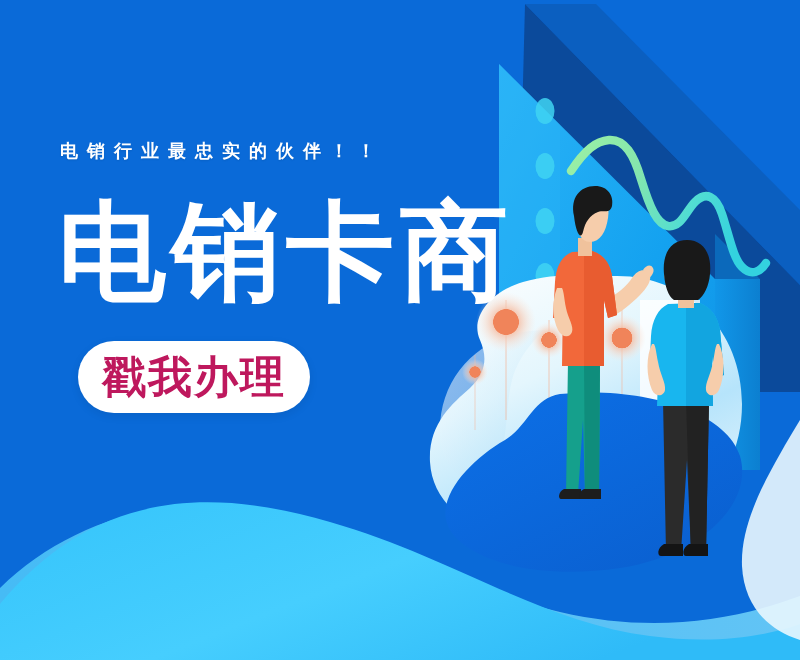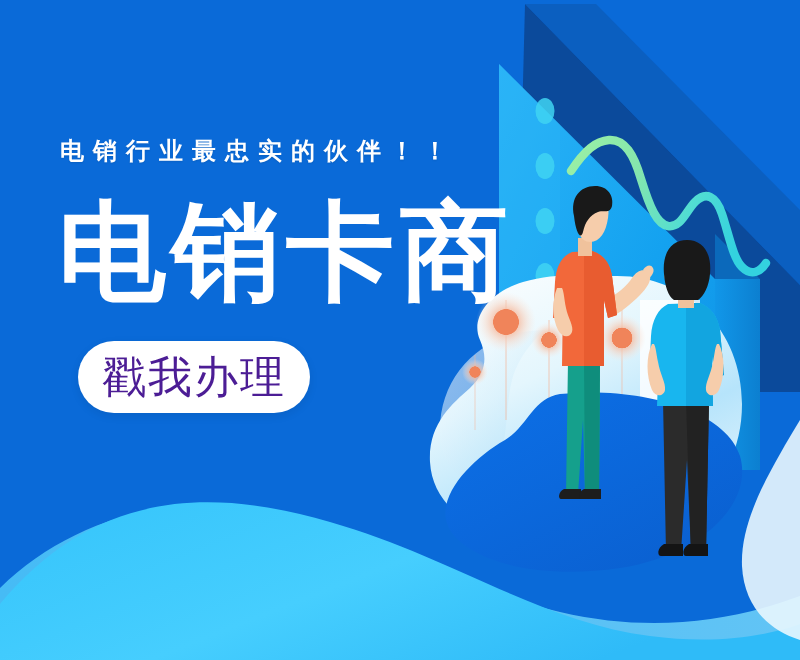--- a/index.html
+++ b/index.html
@@ -39,21 +39,21 @@
     z-index: 5;
     pointer-events: none;
   }
 
   .subtitle {
     position: absolute;
     left: 60px;
     top: 134px;
     width: 440px;
     color: #ffffff;
-    font-size: 24px;
+    font-size: 18px;
     line-height: 34px;
     letter-spacing: 9px;
     font-weight: 700;
     white-space: nowrap;
     text-shadow: 0 1px 2px rgba(0,0,0,0.10);
   }
 
   .maintitle {
     position: absolute;
     left: 58px;
@@ -78,25 +78,25 @@
     border-radius: 38px;
     box-shadow: 0 3px 10px rgba(0,0,0,0.08);
     pointer-events: auto;
     cursor: pointer;
     display: flex;
     align-items: center;
     justify-content: center;
   }
 
   .cta-label {
-    color: #4c1d95;
+    color: #be185d;
     font-size: 44px;
     line-height: 48px;
     letter-spacing: 2px;
-    font-weight: 400;
+    font-weight: 700;
     font-family: "DejaVu Serif", "Liberation Serif", serif;
     white-space: nowrap;
     user-select: none;
   }
 </style>
 </head>
 <body>
 
 <div class="banner">
 

